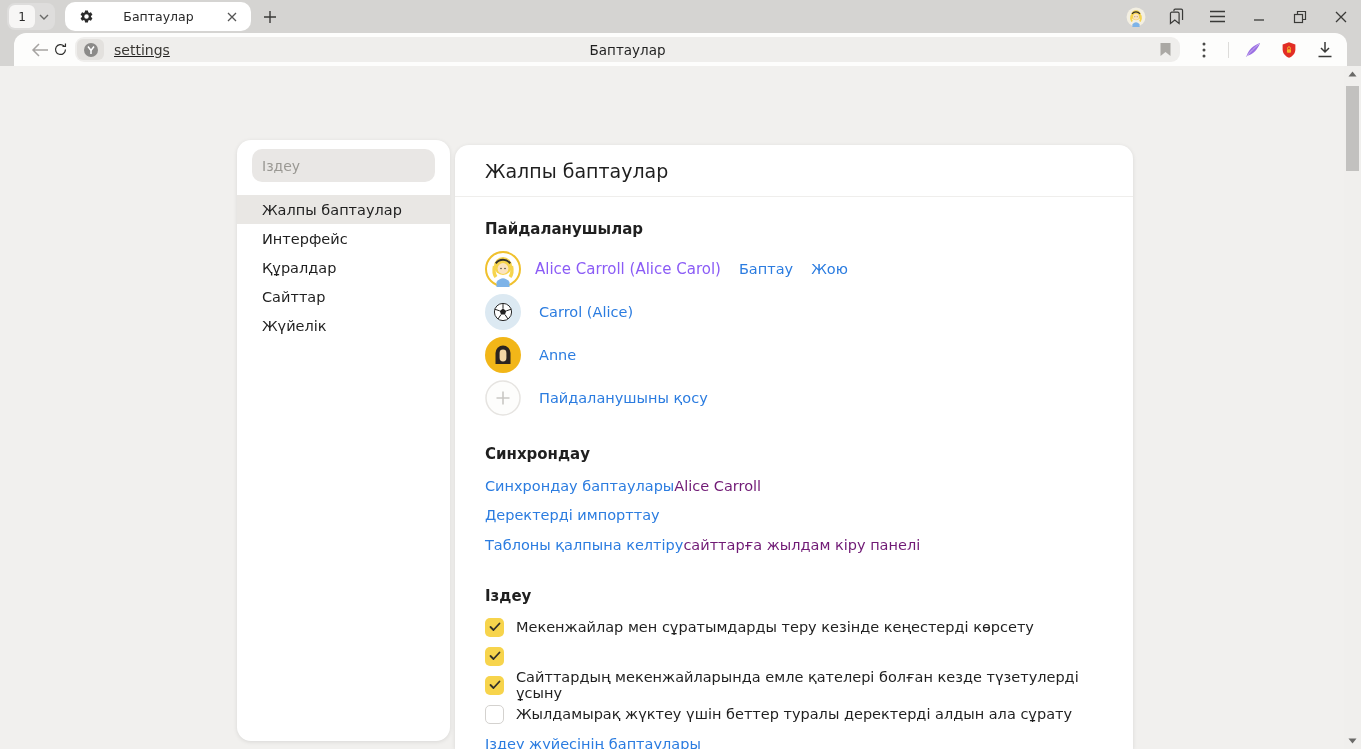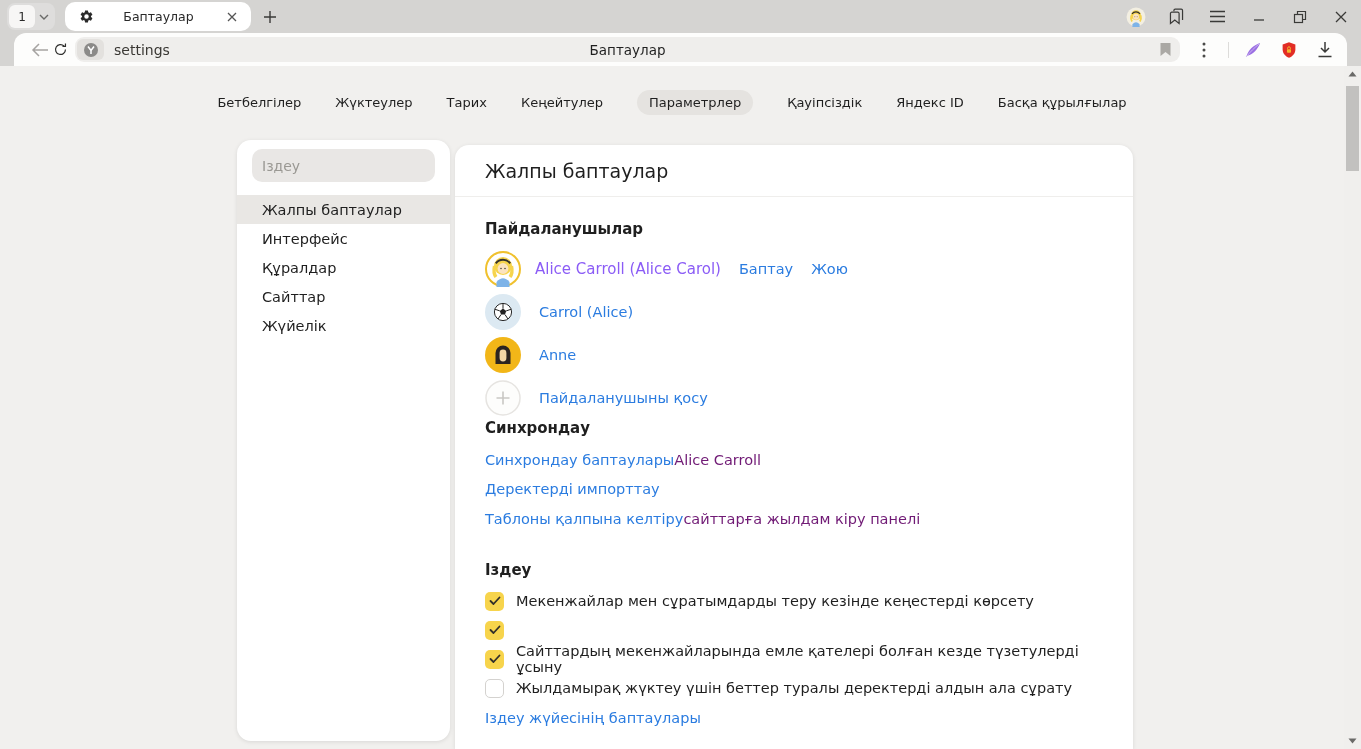--- a/index.html
+++ b/index.html
@@ -15,21 +15,21 @@
   .tab .title { flex:1; text-align:center; font-size:12.5px; color:#2a2a2a; white-space:nowrap; overflow:hidden; }
   .tab .close { color:#555; font-size:14px; padding:2px 4px; cursor:default; }
   .newtab { margin-left:12px; }
   .strip-right { position:absolute; right:0; top:0; height:33px; display:flex; align-items:center; gap:0; }
   .strip-btn { width:41px; height:33px; display:flex; align-items:center; justify-content:center; }
 
   
   .toolbar-row { height:33px; background:#d5d4d2; }
   .toolbar { height:33px; margin:0 14px; background:#fdfdfc; border-radius:12px 12px 0 0; display:flex; align-items:center; position:relative; padding:0 4px 0 16px; }
   .tool-btn { width:36px; height:28px; display:flex; align-items:center; justify-content:center; }
-  .addressbar { flex:0 0 1105px; height:25px; background:#efeeec; border-radius:9px; display:flex; align-items:center; padding:0 8px 0 2px; position:relative; margin-left:4px; }
+  .addressbar { flex:0 0 1105px; height:25px; background:#efeeec; border-radius:9px; display:flex; align-items:center; padding:0 8px 0 2px; position:relative; margin-left:4px;text-decoration:underline; }
   .favicon-chip { width:27px; height:21px; background:#e3e1de; border-radius:6px; display:flex; align-items:center; justify-content:center; }
   .url-text { margin-left:10px; font-size:14px; color:#3a3834; }
   .bar-title { position:absolute; left:0; right:0; text-align:center; font-size:13.5px; color:#1f1f1f; pointer-events:none; }
   .bar-flag { margin-left:auto; }
   .toolbar-right { display:flex; align-items:center; margin-left:6px; }
   .tb-sep { width:1px; height:16px; background:#dddcda; margin:0 6px; }
 
   
   .page { position:relative; height:683px; background:#f1f0ee; }
 
@@ -51,21 +51,21 @@
   .main-header h1 { font-size:19px; font-weight:normal; color:#1f1f1f; }
   .main-body { padding:0 30px; }
   .section-title { font-size:15px; font-weight:bold; color:#1f1f1f; }
   .sec-users .section-title { margin-top:23px; }
   .user-row { height:43px; display:flex; align-items:center; gap:14px; margin-top:0; }
   .users-list { margin-top:9px; }
   .user-name { font-size:15px; color:#8b5cf6; }
   .link { color:#2b7ce0; font-size:14.5px; text-decoration:none; cursor:pointer; white-space:nowrap; }
   .user-row .link { margin-left:4px; }
   .avatar { width:36px; height:36px; flex:0 0 36px; }
-  .sec-sync { }
+  .sec-sync { margin-top:26px; }
   .sync-row { height:29.5px; display:flex; align-items:center; }
   .sync-list { margin-top:8px; }
   .muted { color:#701a75; font-size:14.5px; }
   .sec-search { margin-top:27px; }
   .check-list { margin-top:8px; }
   .check-row { height:29px; display:flex; align-items:center; gap:12px; }
   .checkbox { width:19px; height:19px; border-radius:5px; flex:0 0 19px; display:flex; align-items:center; justify-content:center; }
   .checkbox.checked { background:#f7d44c; }
   .checkbox.unchecked { background:#fff; border:1px solid #d4d2cf; }
   .check-label { font-size:14.5px; color:#1f1f1f; }
@@ -205,30 +205,20 @@
         <svg width="16" height="17" viewBox="0 0 16 17" fill="none" stroke="#3a3a38" stroke-width="1.5">
             <path d="M8 1 V10.5 M4 7 L8 11 L12 7 M1.5 15.5 H14.5"></path>
           </svg>
       </div>
     </div>
   </div>
 </div>
 
 <div class="page">
 
-  <div class="nav-tabs">
-    <span class="nav-tab">Бетбелгілер</span>
-    <span class="nav-tab">Жүктеулер</span>
-    <span class="nav-tab">Тарих</span>
-    <span class="nav-tab">Кеңейтулер</span>
-    <span class="nav-tab active">Параметрлер</span>
-    <span class="nav-tab">Қауіпсіздік</span>
-    <span class="nav-tab">Яндекс ID</span>
-    <span class="nav-tab">Басқа құрылғылар</span>
-  </div>
 
   <div class="sidebar-card">
     <div class="search-wrap">
       <input class="search-input" type="text" placeholder="Іздеу" style="">
     </div>
     <div class="side-item selected">Жалпы баптаулар</div>
     <div class="side-item">Интерфейс</div>
     <div class="side-item">Құралдар</div>
     <div class="side-item">Сайттар</div>
     <div class="side-item">Жүйелік</div>

